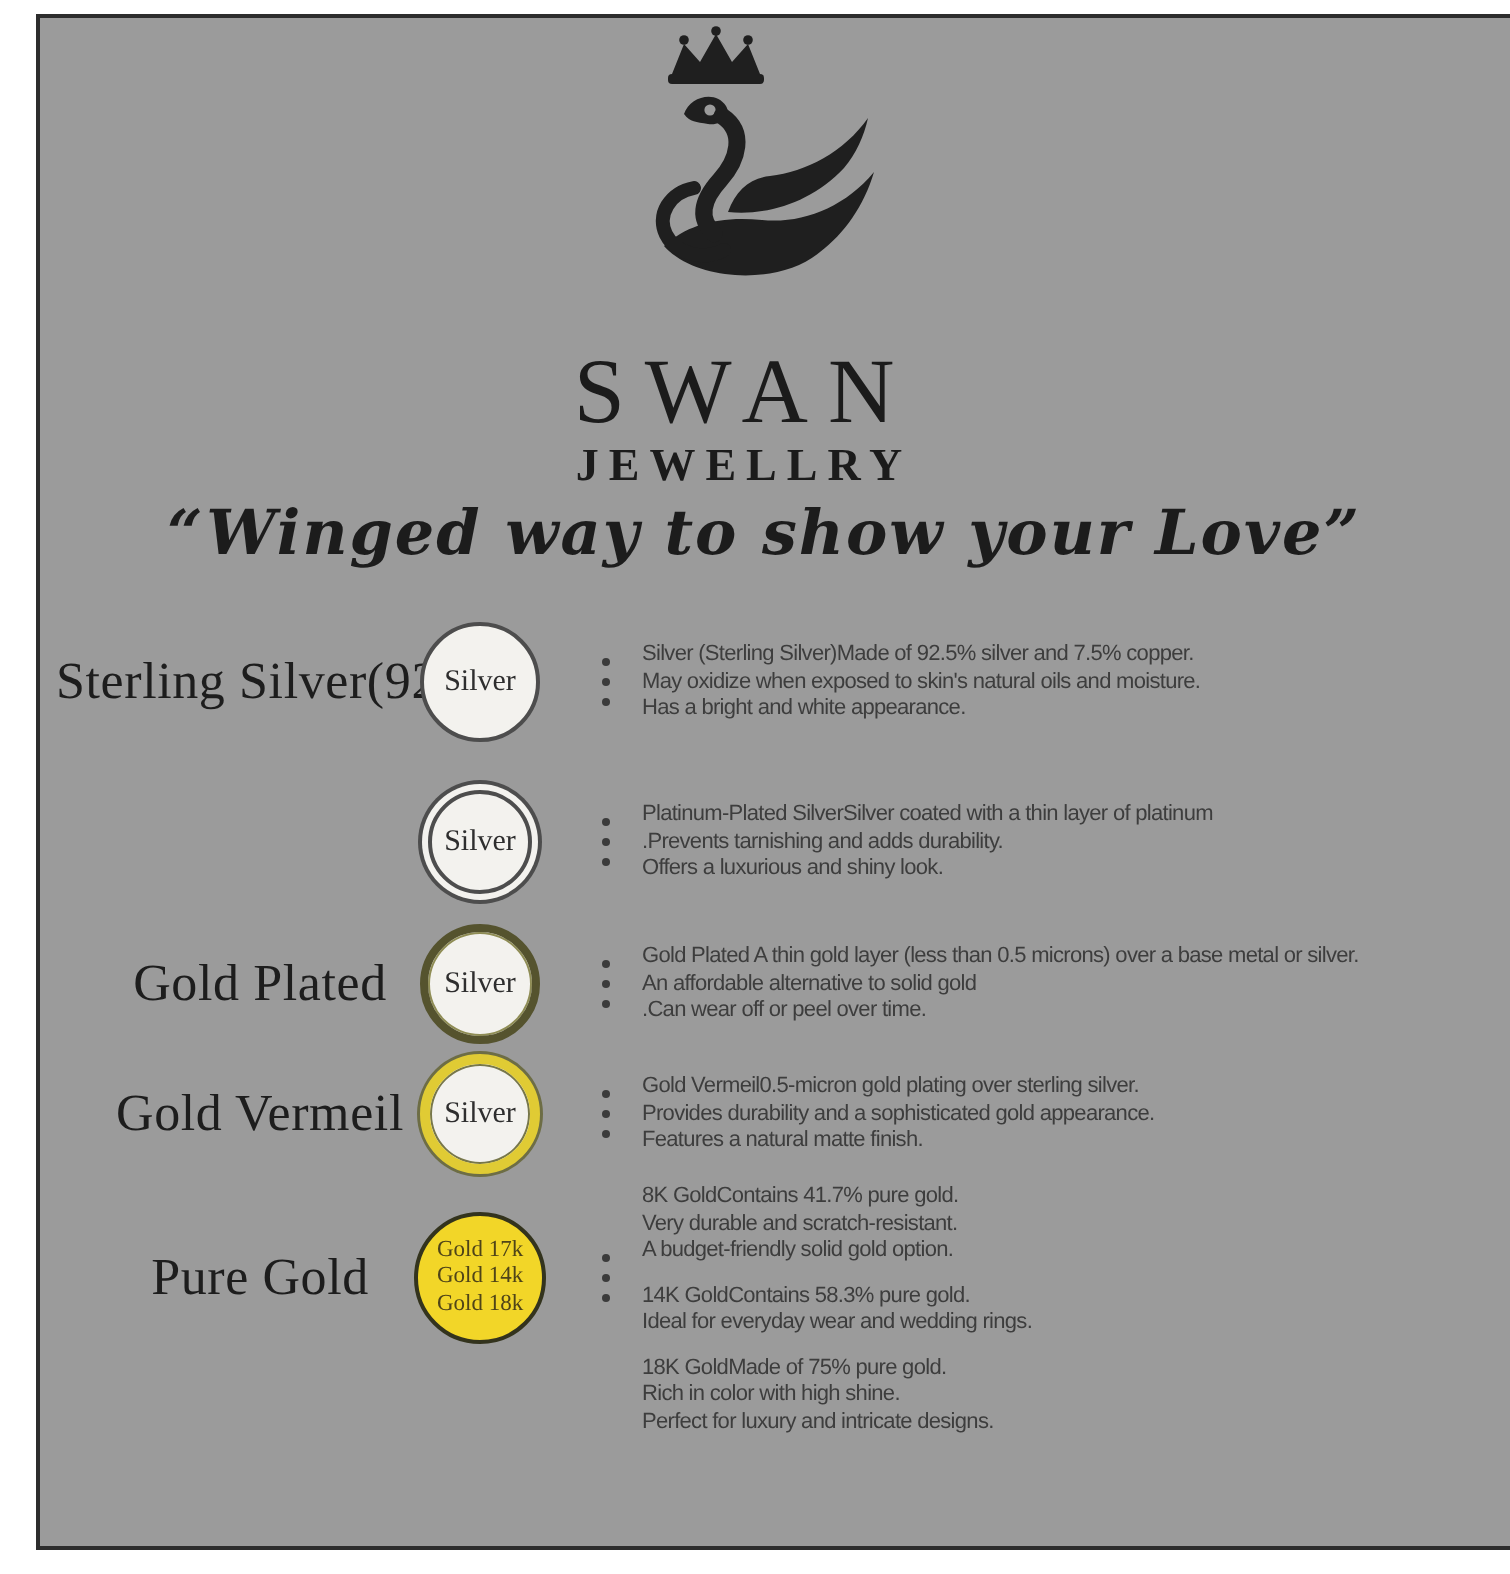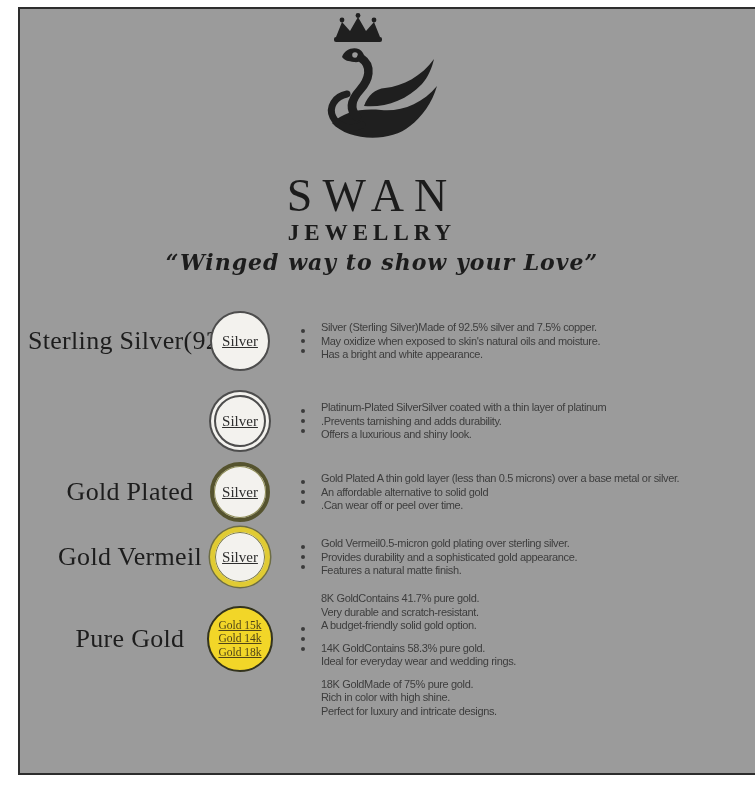--- a/index.html
+++ b/index.html
@@ -23,21 +23,21 @@
   .sub-wordmark{
     position:absolute;top:211px;left:0;width:100%;text-align:center;
     transform:translateX(-22px);
     font-family:"Liberation Serif", serif;font-weight:bold;font-size:23px;letter-spacing:5px;
     color:#1b1b1b;
   }
   .tagline{
     position:absolute;top:240px;left:0;width:100%;text-align:center;
     transform:translateX(-12px);
     font-family:"DejaVu Serif", serif;font-style:italic;font-weight:bold;
-    font-size:22px;letter-spacing:1px;color:#1c1c1c;
+    font-size:31px;letter-spacing:1px;color:#1c1c1c;
   }
   
   .rows{position:absolute;left:0;top:0;width:100%;height:100%;}
   .row{position:absolute;left:0;right:2px;}
   .row-0{top:296px;height:72px;}
   .row-1{top:376px;height:72px;}
   .row-2{top:447px;height:72px;}
   .row-3{top:512px;height:72px;}
   .row-4{top:560px;height:140px;}
   .metal-label{
@@ -46,21 +46,21 @@
     color:var(--label,#1d1d1d);letter-spacing:0.3px;white-space:nowrap;
   }
   .badge-col{
     position:absolute;left:186px;width:68px;height:100%;
     display:flex;align-items:center;justify-content:center;
   }
   .badge{
     border-radius:50%;display:flex;flex-direction:column;align-items:center;justify-content:center;
     font-family:"Liberation Serif", serif;box-sizing:content-box;
   }
-  .badge-line{white-space:nowrap;text-decoration:underline;}
+  .badge-line{white-space:nowrap;}
   .silver-single{width:56px;height:56px;background:var(--silver-fill,#f3f2ee);
     border:2px solid var(--silver-ring,#4d4d4d);font-size:15px;color:#2e2e2e;}
   .silver-double{width:48px;height:48px;background:var(--silver-fill,#f3f2ee);
     border:2px solid var(--silver-ring,#4d4d4d);
     box-shadow:0 0 0 3px var(--silver-fill,#f3f2ee),0 0 0 5px var(--silver-ring,#4d4d4d);
     font-size:15px;color:#2e2e2e;}
   .gold-plated{width:52px;height:52px;background:var(--silver-fill,#f3f2ee);
     border:4px solid var(--gold-plated-ring,#55532e);
     box-shadow:inset 0 0 0 1px #8f8d55;font-size:15px;color:#2e2e2e;}
   .gold-vermeil{width:50px;height:50px;background:var(--silver-fill,#f3f2ee);
@@ -198,21 +198,21 @@
               <div class="desc-line">Gold Vermeil0.5-micron gold plating over sterling silver.</div>
               <div class="desc-line">Provides durability and a sophisticated gold appearance.</div>
               <div class="desc-line">Features a natural matte finish.</div>
             </div>
           </div>
         </div>
         <div class="row row-4">
           <div class="metal-label">Pure Gold</div>
           <div class="badge-col">
             <div class="badge pure-gold">
-              <div class="badge-line">Gold 15k</div>
+              <div class="badge-line">Gold 17k</div>
               <div class="badge-line">Gold 14k</div>
               <div class="badge-line">Gold 18k</div>
             </div>
           </div>
           <div class="dots">
             <span class="dot"></span>
             <span class="dot"></span>
             <span class="dot"></span>
           </div>
           <div class="desc-col">

